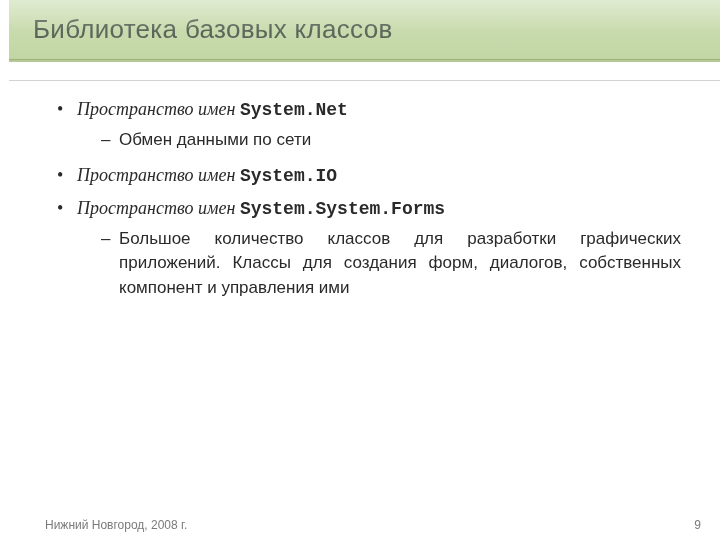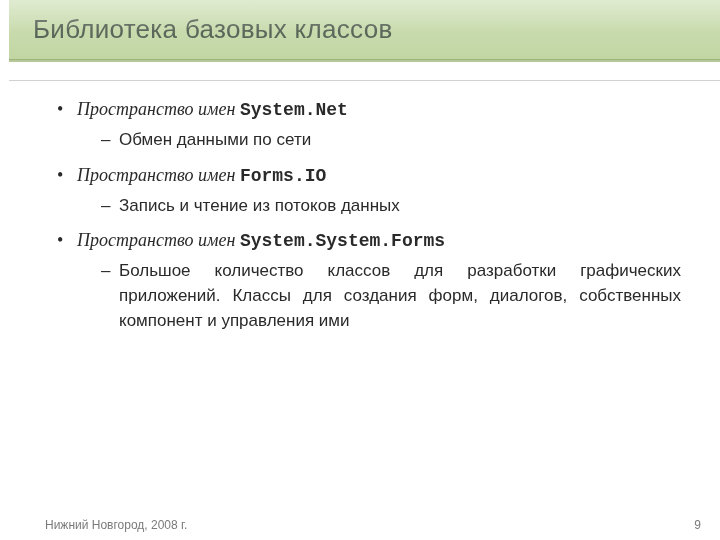--- a/index.html
+++ b/index.html
@@ -55,24 +55,21 @@
 
   <div class="content">
     <ul class="level1">
       <li>
         <span class="ns-label">Пространство имен </span><span class="ns-code">System.Net</span>
         <ul class="level2">
           <li>Обмен данными по сети</li>
         </ul>
       </li>
       <li>
-        <span class="ns-label">Пространство имен </span><span class="ns-code">Forms.IO</span>
-        <ul class="level2">
-          <li>Запись и чтение из потоков данных</li>
-        </ul>
+        <span class="ns-label">Пространство имен </span><span class="ns-code">System.IO</span>
       </li>
       <li>
         <span class="ns-label">Пространство имен </span><span class="ns-code">System.System.Forms</span>
         <ul class="level2">
           <li class="justify">Большое количество классов для разработки графических приложений. Классы для создания форм, диалогов, собственных компонент и управления ими</li>
         </ul>
       </li>
     </ul>
   </div>
 

